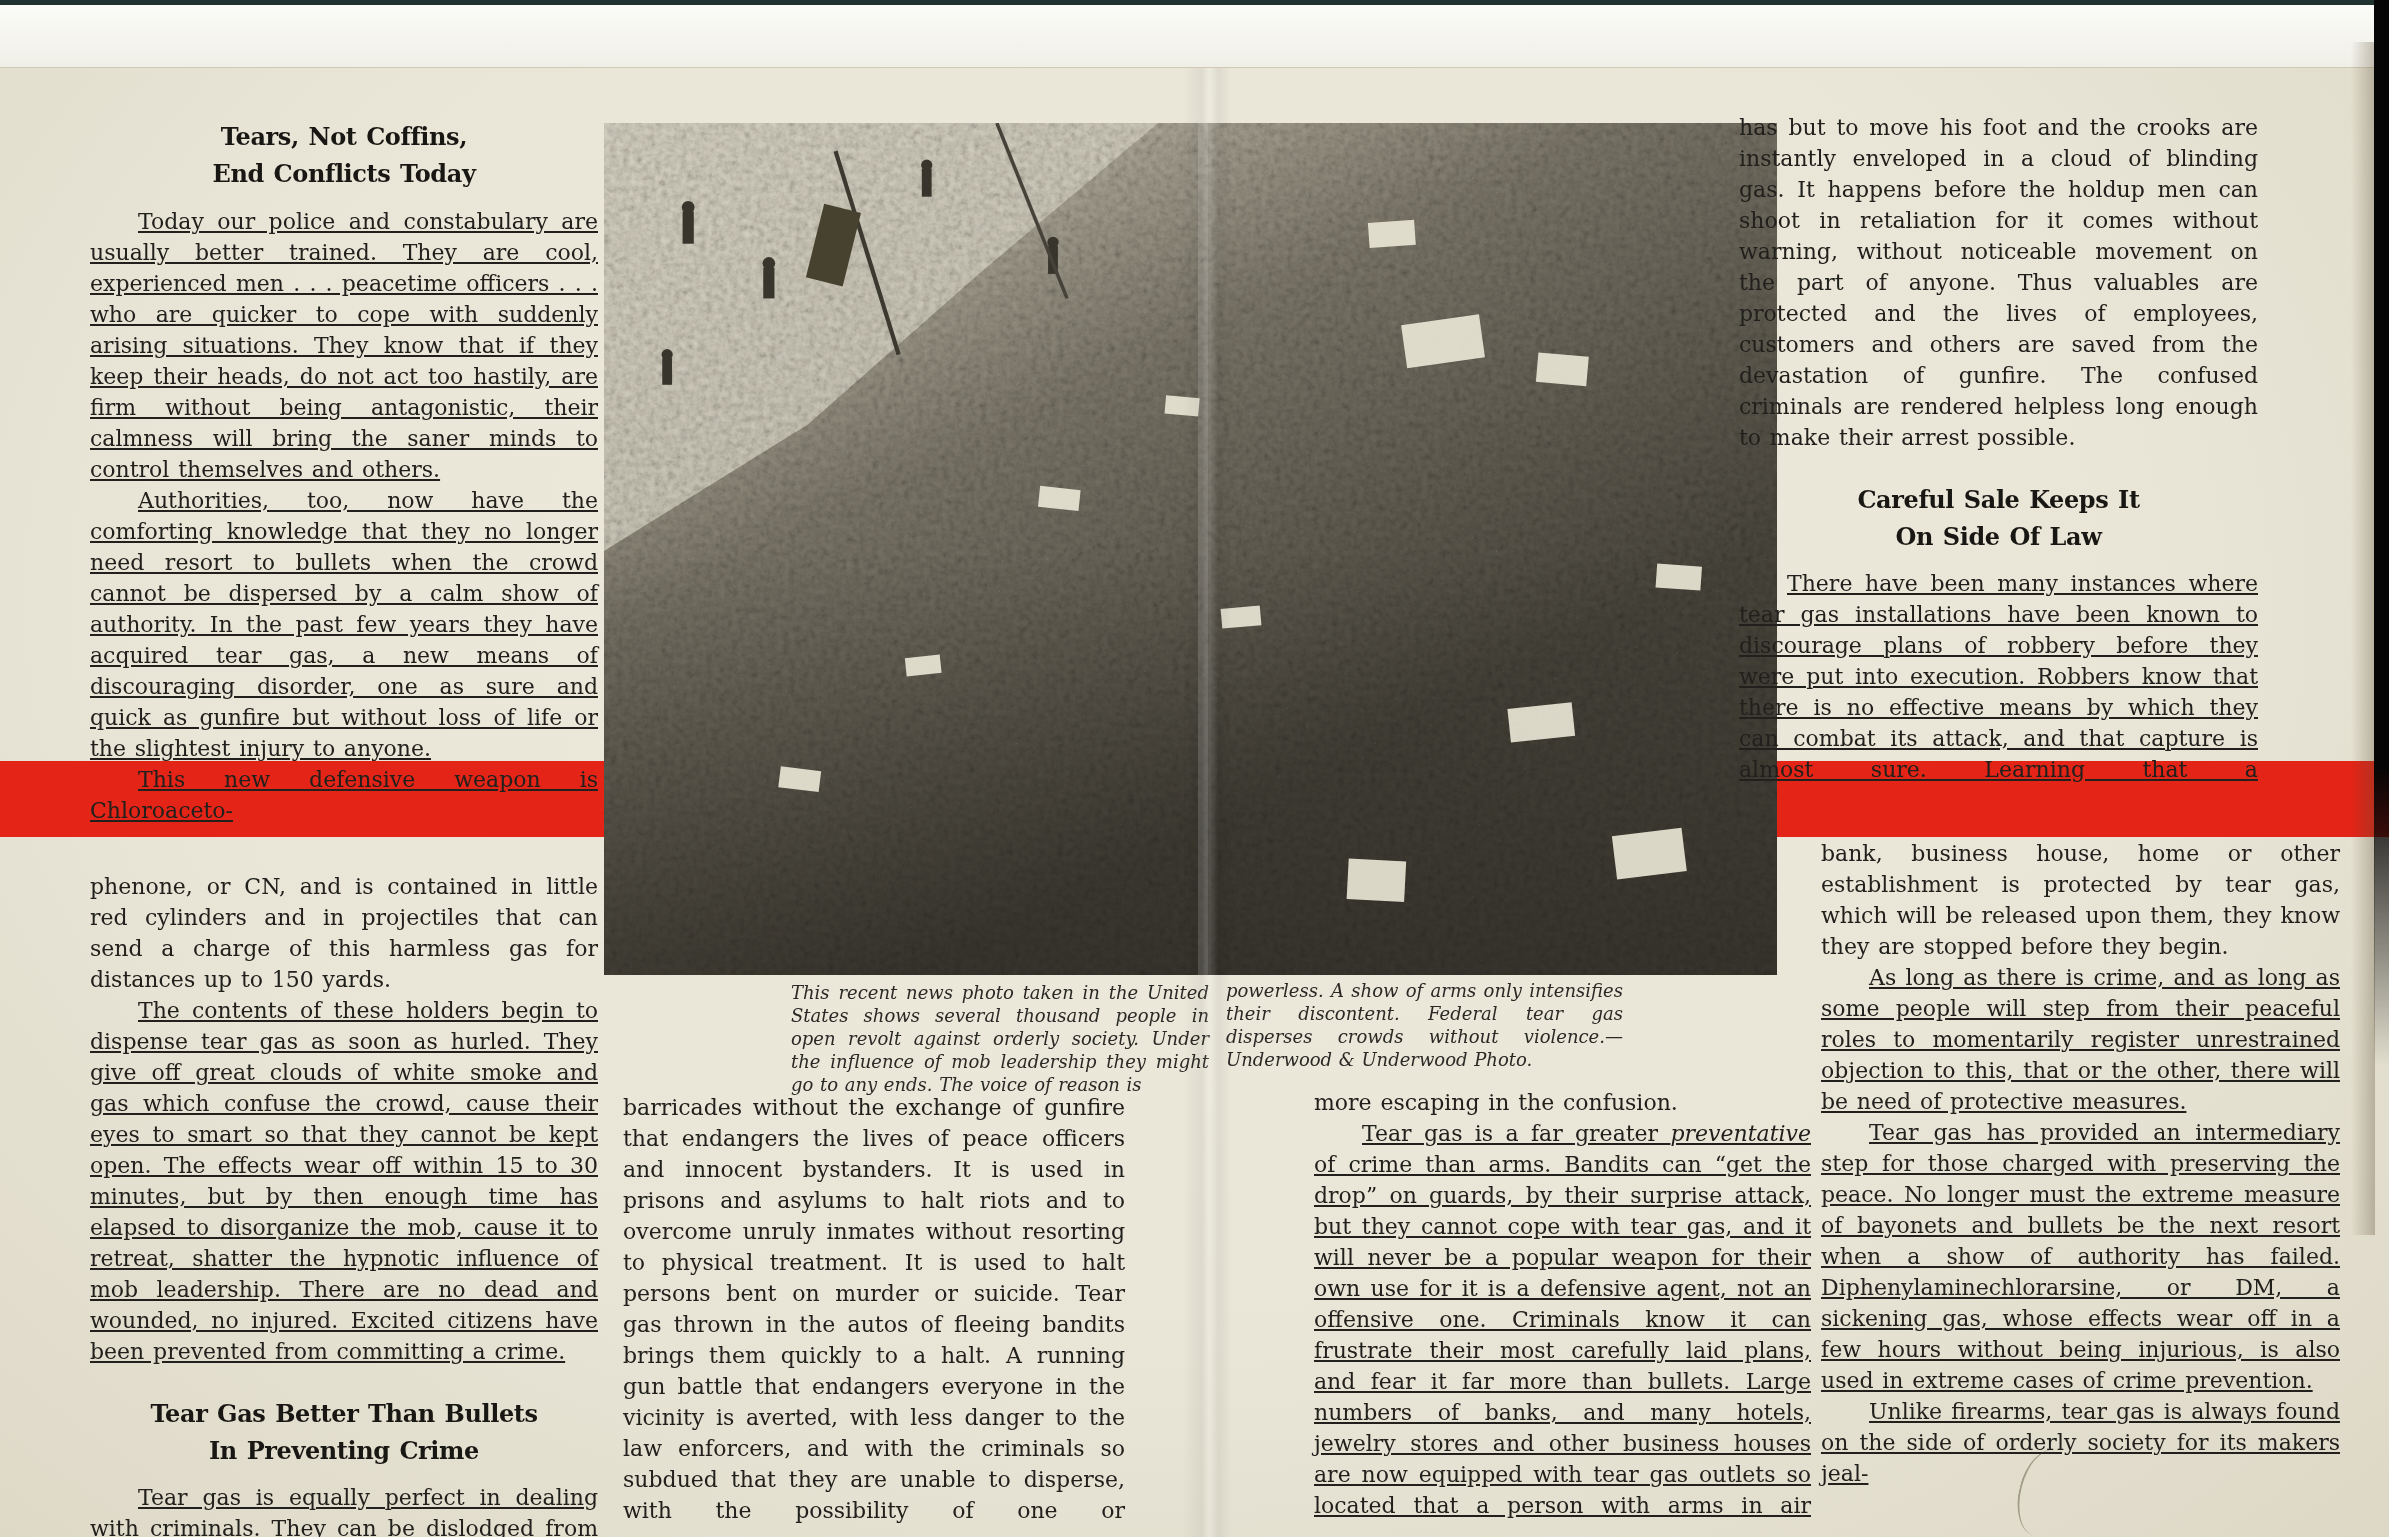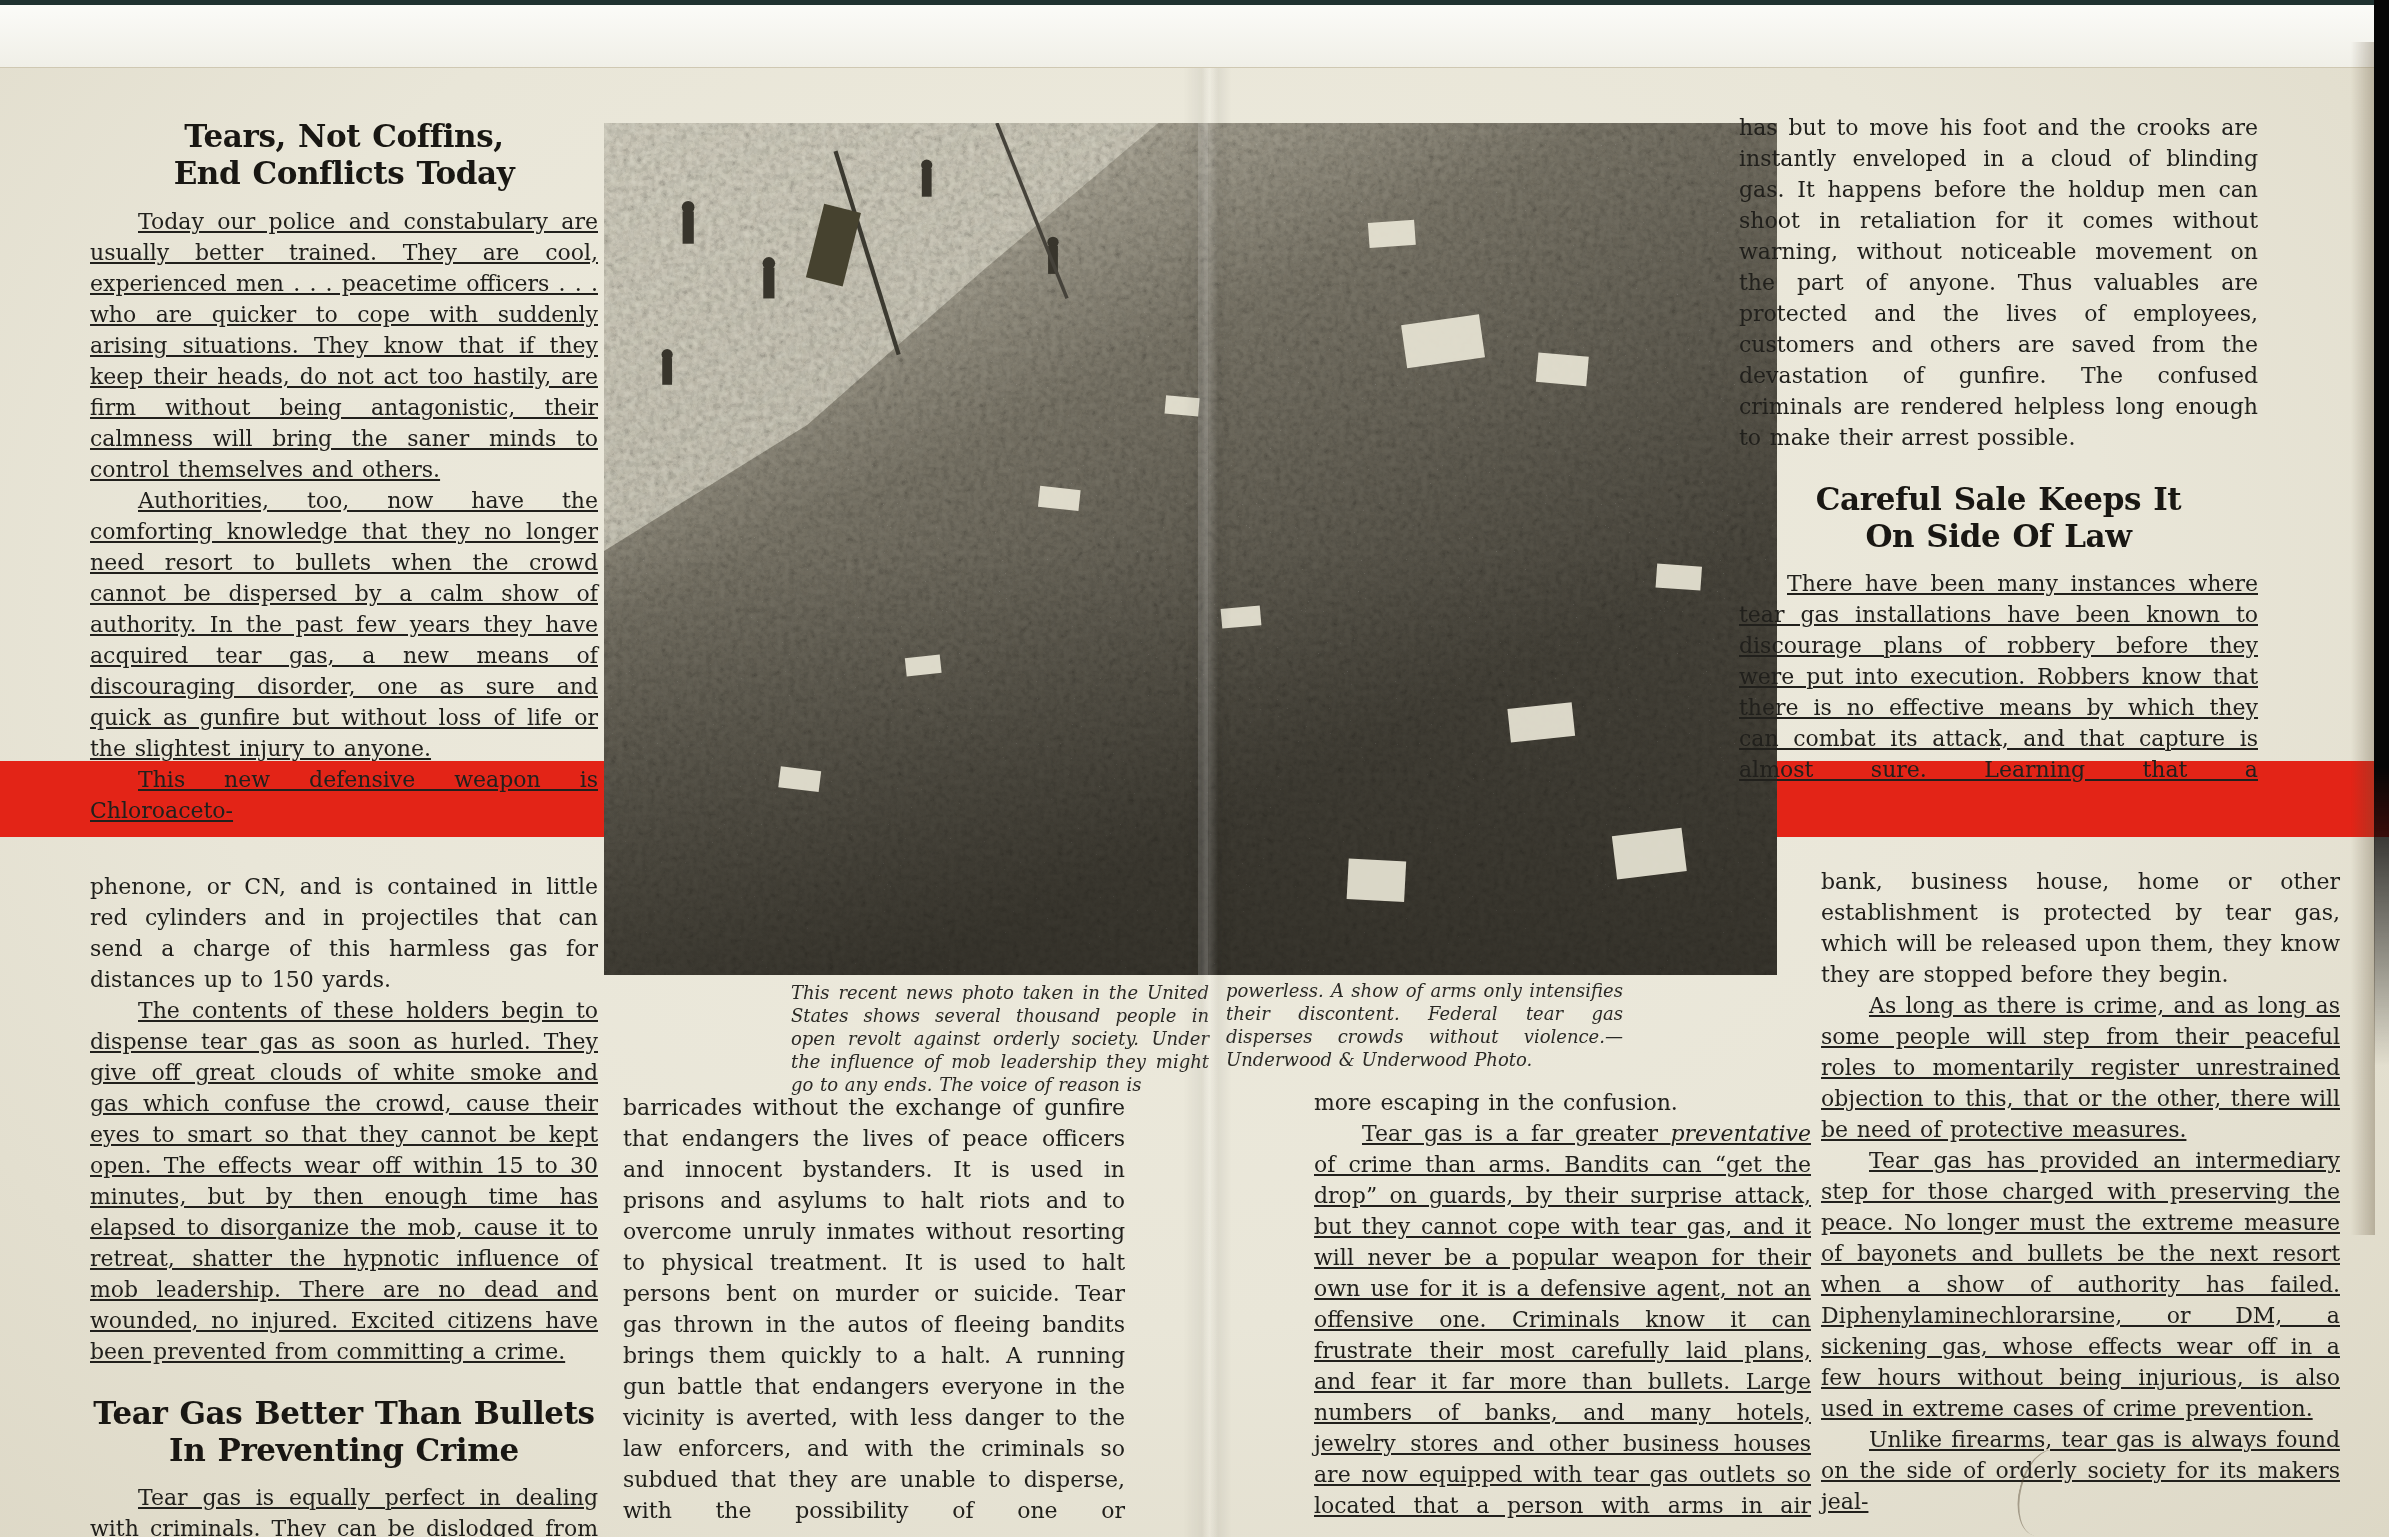--- a/index.html
+++ b/index.html
@@ -33,21 +33,21 @@
          background:#8d897c;overflow:hidden;}
   .photo svg{display:block;width:100%;height:100%;}
 
   
   .col{position:absolute;z-index:3;color:#21201c;text-align:justify;
        font-size:22px;line-height:31px;word-spacing:.08em;}
   .col p{margin:0;}
   .indent{text-indent:48px;text-decoration:underline;}
   .jlast{text-align-last:justify;}
   .head{font-weight:bold;text-align:center;text-align-last:center;text-indent:0;
-        font-size:31px;line-height:37px;letter-spacing:-0.4px;color:#191713;}
+        font-size:24px;line-height:37px;letter-spacing:-0.4px;color:#191713;}
   .head.mt{margin-top:28px;margin-bottom:12.6px;}
   .head.mb{margin-bottom:14px;}
 
   .caption{position:absolute;z-index:3;color:#2a2925;font-style:italic;
            font-size:18px;line-height:23px;text-align:justify;word-spacing:.05em;}
   .caption p{margin:0;}
 </style>
 </head>
 <body>
 
@@ -184,21 +184,21 @@
 
   <div class="col" style="left:1739px;top:112px;width:519px;">
     <p>has but to move his foot and the crooks are instantly enveloped in a cloud of blinding gas. It happens before the holdup men can shoot in retaliation for it comes without warning, without noticeable movement on the part of anyone. Thus valuables are protected and the lives of employees, customers and others are saved from the devastation of gunfire. The confused criminals are rendered helpless long enough to make their arrest possible.</p>
     <div class="head mt">
       <div>Careful Sale Keeps It</div>
       <div>On Side Of Law</div>
     </div>
     <p class="indent jlast">There have been many instances where tear gas installations have been known to discourage plans of robbery before they were put into execution. Robbers know that there is no effective means by which they can combat its attack, and that capture is almost sure. Learning that a</p>
   </div>
 
-  <div class="col" style="left:1821px;top:866px;width:519px;">
+  <div class="col" style="left:1821px;top:838px;width:519px;">
     <p>bank, business house, home or other establishment is protected by tear gas, which will be released upon them, they know they are stopped before they begin.</p>
     <p class="indent">As long as there is crime, and as long as some people will step from their peaceful roles to momentarily register unrestrained objection to this, that or the other, there will be need of protective measures.</p>
     <p class="indent">Tear gas has provided an intermediary step for those charged with preserving the peace. No longer must the extreme measure of bayonets and bullets be the next resort when a show of authority has failed. Diphenylaminechlorarsine, or DM, a sickening gas, whose effects wear off in a few hours without being injurious, is also used in extreme cases of crime prevention.</p>
     <p class="indent jlast">Unlike firearms, tear gas is always found on the side of orderly society for its makers jeal-</p>
   </div>
 
   <div class="center-fold"></div>
   <div class="crease-mark"></div>
 
 </div>

